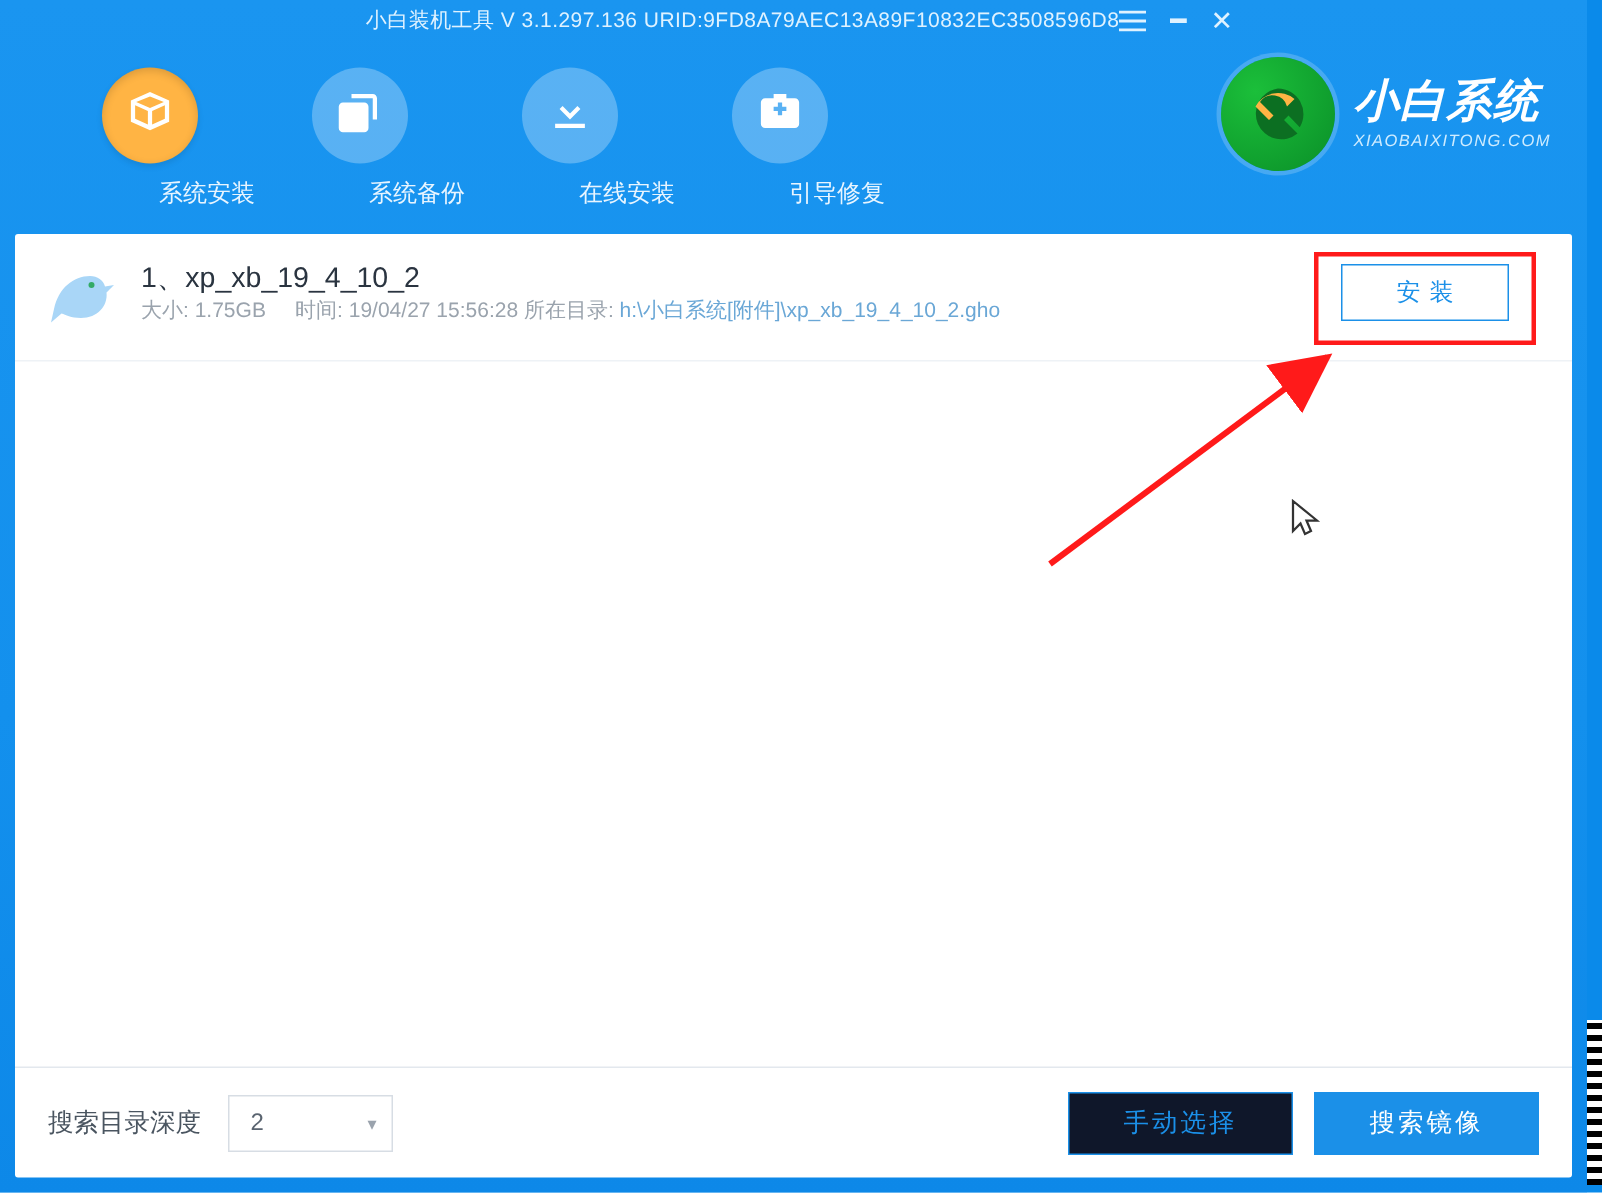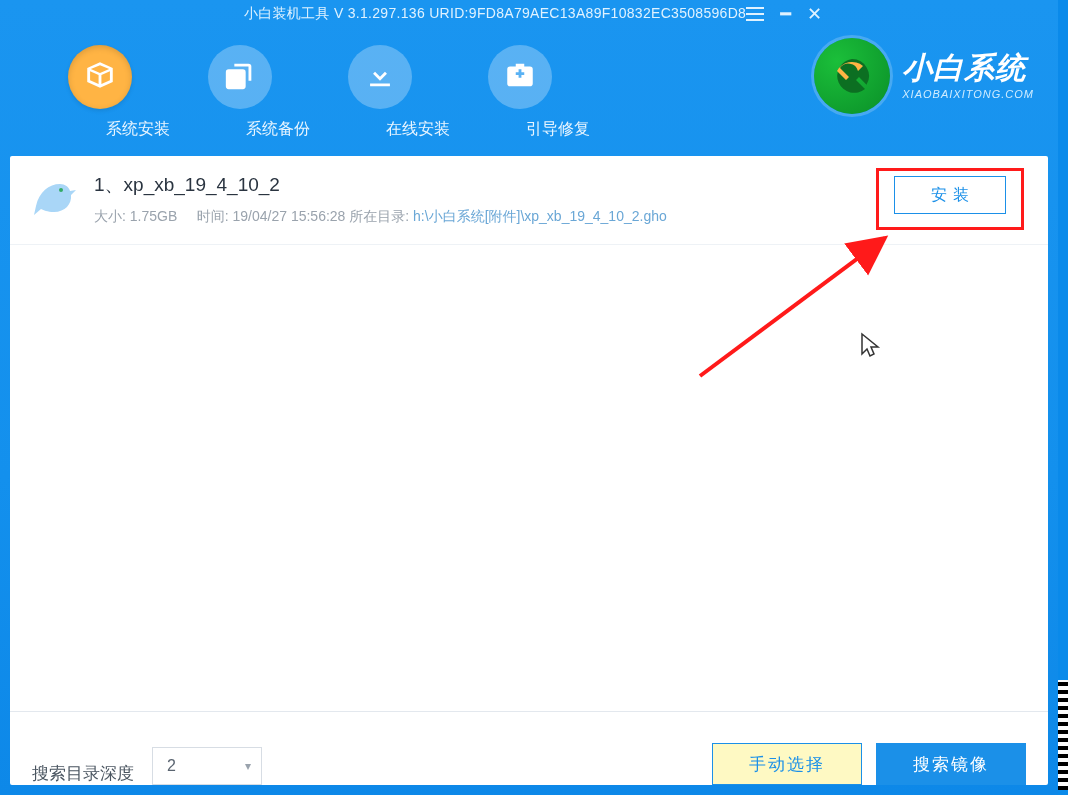--- a/index.html
+++ b/index.html
@@ -81,21 +81,21 @@
     padding: 16px 20px 18px 18px;
     border-bottom: 1px solid #eef2f6;
     position: relative;
   }
   .bird {
     width: 50px; height: 50px;
     flex: none;
     margin-right: 16px;
   }
   .item-body { flex: 1; min-width: 0; }
-  .item-title { font-size: 19px; color: #2a3440; margin-bottom: 10px; }
+  .item-title { font-size: 19px; color: #2a3440; }
   .item-meta { font-size: 14px; color: #9aa3ad; white-space: nowrap; overflow: hidden; text-overflow: ellipsis; }
   .item-meta .path { color: #6aa7d6; }
 
   .install-btn {
     position: absolute;
     right: 42px; top: 20px;
     width: 112px; height: 38px;
     border: 1px solid #1b90e8;
     background: #fff;
     color: #1b90e8;
@@ -121,41 +121,41 @@
     position: absolute;
     pointer-events: none;
   }
 
   .bottombar {
     position: absolute;
     left: 0; right: 0; bottom: 0;
     height: 74px;
     border-top: 1px solid #e3e8ee;
     display: flex;
-    align-items: flex-end;
+    align-items: center;
     padding: 0 22px;
     gap: 14px;
     margin-top: 12px;
   }
   .bottombar .lbl { font-size: 17px; color: #4a5560; margin-right: 4px; }
   .depth-select {
     width: 110px; height: 38px;
     border: 1px solid #d7dde4;
     display: flex; align-items: center; justify-content: space-between;
     padding: 0 10px 0 14px;
     color: #5a6470; font-size: 16px;
     cursor: pointer; background:#fff;
   }
   .depth-select .chev { color:#9aa3ad; font-size:12px; }
   .spacer { flex: 1; }
   .btn {
     height: 42px; width: 150px;
     font-size: 17px;
     border: 1px solid #1b90e8;
-    background: #fef9c3; color: #1b90e8;
+    background: #0f172a; color: #1b90e8;
     cursor: pointer;
     letter-spacing: 2px;
   }
   .btn.primary { background: #1b90e8; color: #fff; }
 
   .qr-edge {
     position:absolute; right:0; top:680px; width:10px; height:110px;
     background: repeating-linear-gradient(0deg,#000 0 4px,#fff 4px 8px);
   }
 </style>

